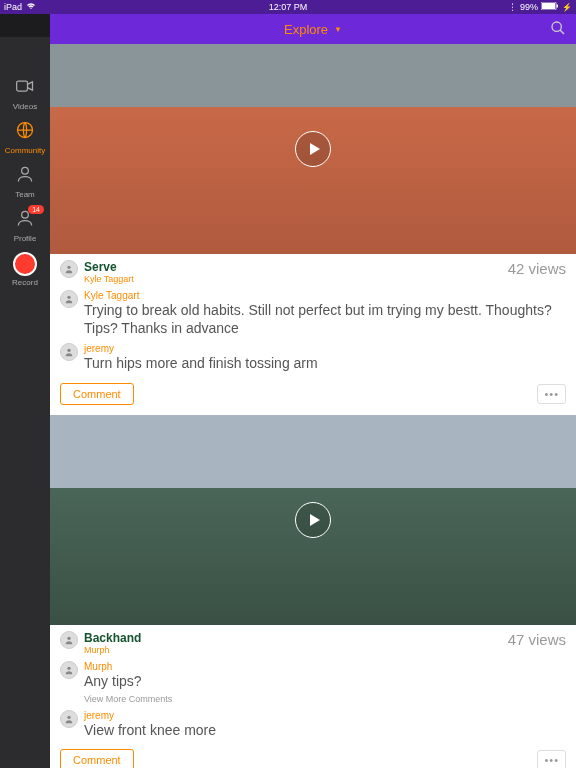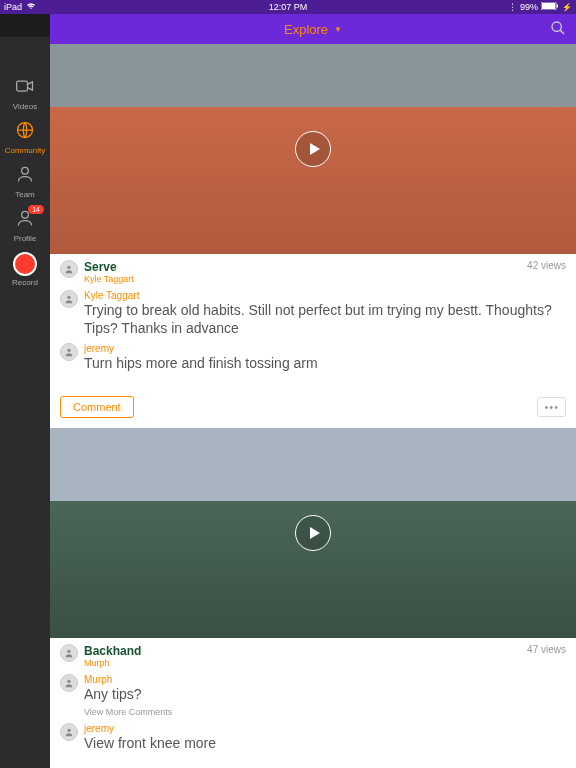--- a/index.html
+++ b/index.html
@@ -35,29 +35,29 @@
 .play-btn { width: 36px; height: 36px; border: 1.5px solid #fff; border-radius: 50%; display: flex; align-items: center; justify-content: center; background: rgba(0,0,0,0.15); }
 .play-btn::after { content: ''; border-left: 10px solid #fff; border-top: 6px solid transparent; border-bottom: 6px solid transparent; margin-left: 3px; }
 
 .post-body { padding: 6px 10px 10px 10px; }
 .post-header { display: flex; align-items: flex-start; gap: 6px; position: relative; }
 .avatar-sm { width: 18px; height: 18px; border-radius: 50%; background: #ddd; border: 1px solid #ccc; display: flex; align-items: center; justify-content: center; flex-shrink: 0; }
 .avatar-sm svg { width: 10px; height: 10px; }
 .post-title-block { flex: 1; }
 .post-title { font-size: 12px; font-weight: bold; color: #14532d; }
 .post-author { font-size: 9px; color: #ff8c00; }
-.views { font-size: 10px; color: #999; position: absolute; right: 0; top: 0; }
+.views { font-size: 15px; color: #999; position: absolute; right: 0; top: 0; }
 
 .comment-row { display: flex; align-items: flex-start; gap: 6px; margin-top: 6px; }
 .comment-block { flex: 1; }
 .comment-author { font-size: 10px; color: #ff8c00; }
 .comment-text { font-size: 14px; color: #555; line-height: 1.3; }
 .view-more { font-size: 9px; color: #999; margin-left: 24px; margin-top: 4px; }
 
-.actions { display: flex; align-items: center; justify-content: space-between; margin-top: 23px; }
+.actions { display: flex; align-items: center; justify-content: space-between; margin-top: 10px; }
 .comment-btn { border: 1px solid #ff8c00; color: #ff8c00; background: #fff; font-size: 11px; padding: 4px 12px; border-radius: 3px; cursor: pointer; }
 .more-btn { border: 1px solid #ddd; color: #999; background: #fff; font-size: 11px; padding: 3px 6px; border-radius: 3px; cursor: pointer; letter-spacing: 1px; }
 
 .video1 { background: linear-gradient(to bottom, #8a9599 0%, #8a9599 30%, #c86948 30%, #b05a3e 100%); }
 .video2 { background: linear-gradient(to bottom, #a8b5c0 0%, #a8b5c0 35%, #4a6658 35%, #3a5045 100%); }
 .video3 { background: linear-gradient(to bottom, #5a7a3a 0%, #6a8a45 100%); height: 60px; }
 </style>
 </head>
 <body>
 

